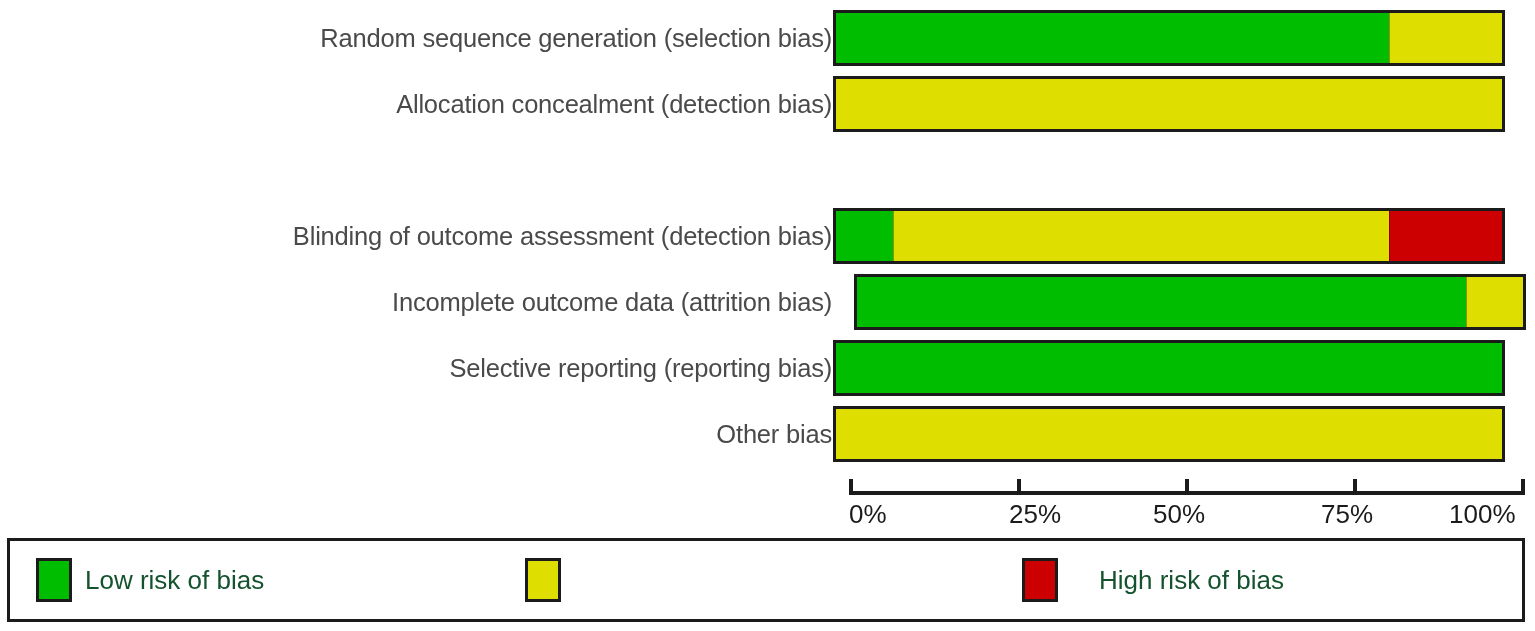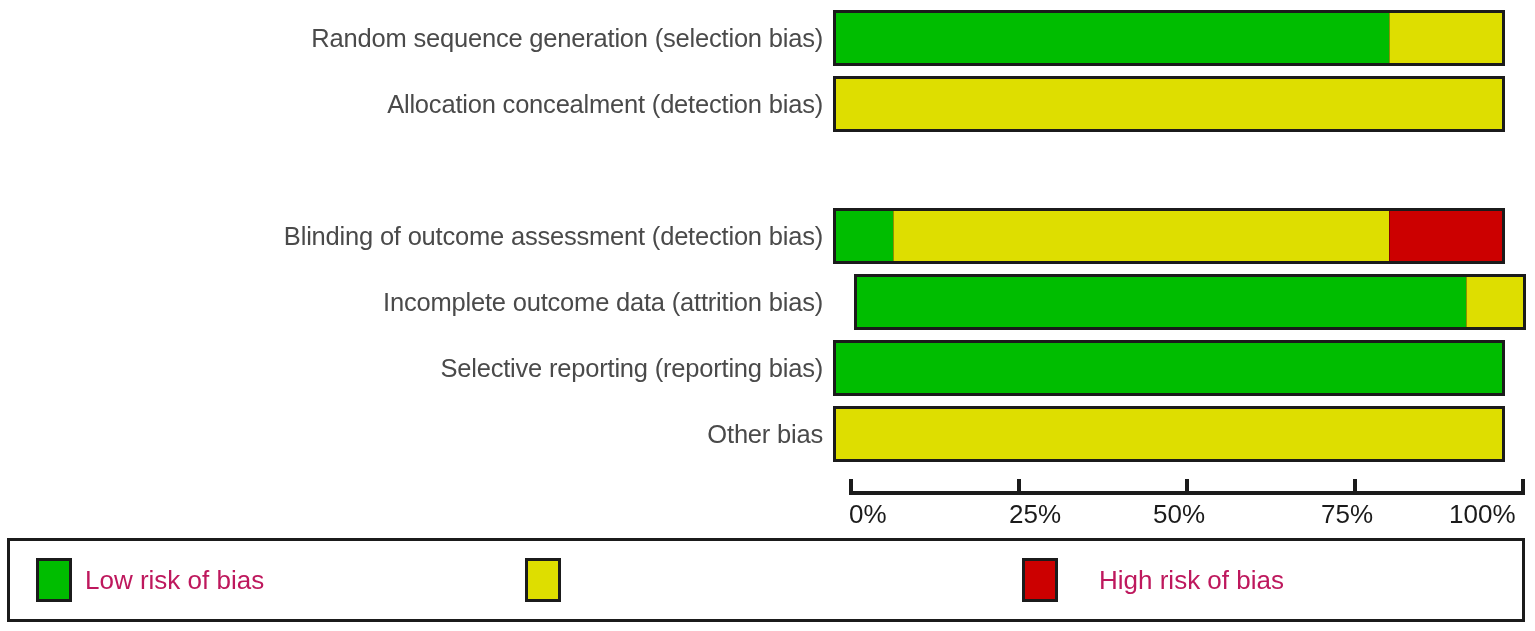--- a/index.html
+++ b/index.html
@@ -33,21 +33,21 @@
     position: absolute;
     left: 0;
     width: 1535px;
     height: 56px;
     display: flex;
     align-items: center;
   }
 
   .row-label {
     width: 833px;
-    padding-right: 10px;
+    padding-right: 1px;
     box-sizing: border-box;
     text-align: right;
     font-size: 25.5px;
     line-height: 1.05;
     color: #4a4a4a;
     white-space: nowrap;
     letter-spacing: -0.2px;
   }
 
   .bar-track {
@@ -121,21 +121,21 @@
   .legend-swatch {
     width: 36px;
     height: 44px;
     box-sizing: border-box;
     border: 3px solid #1b1b1b;
     margin-right: 13px;
     flex: none;
   }
   .legend-text {
     font-size: 26px;
-    color: #be185d;
+    color: #14532d;
     white-space: nowrap;
   }
 </style>
 </head>
 <body>
 
 <div id="rob-figure">
 
   <div class="rows-area">
       <div class="rob-row" style="top: 10px;">

